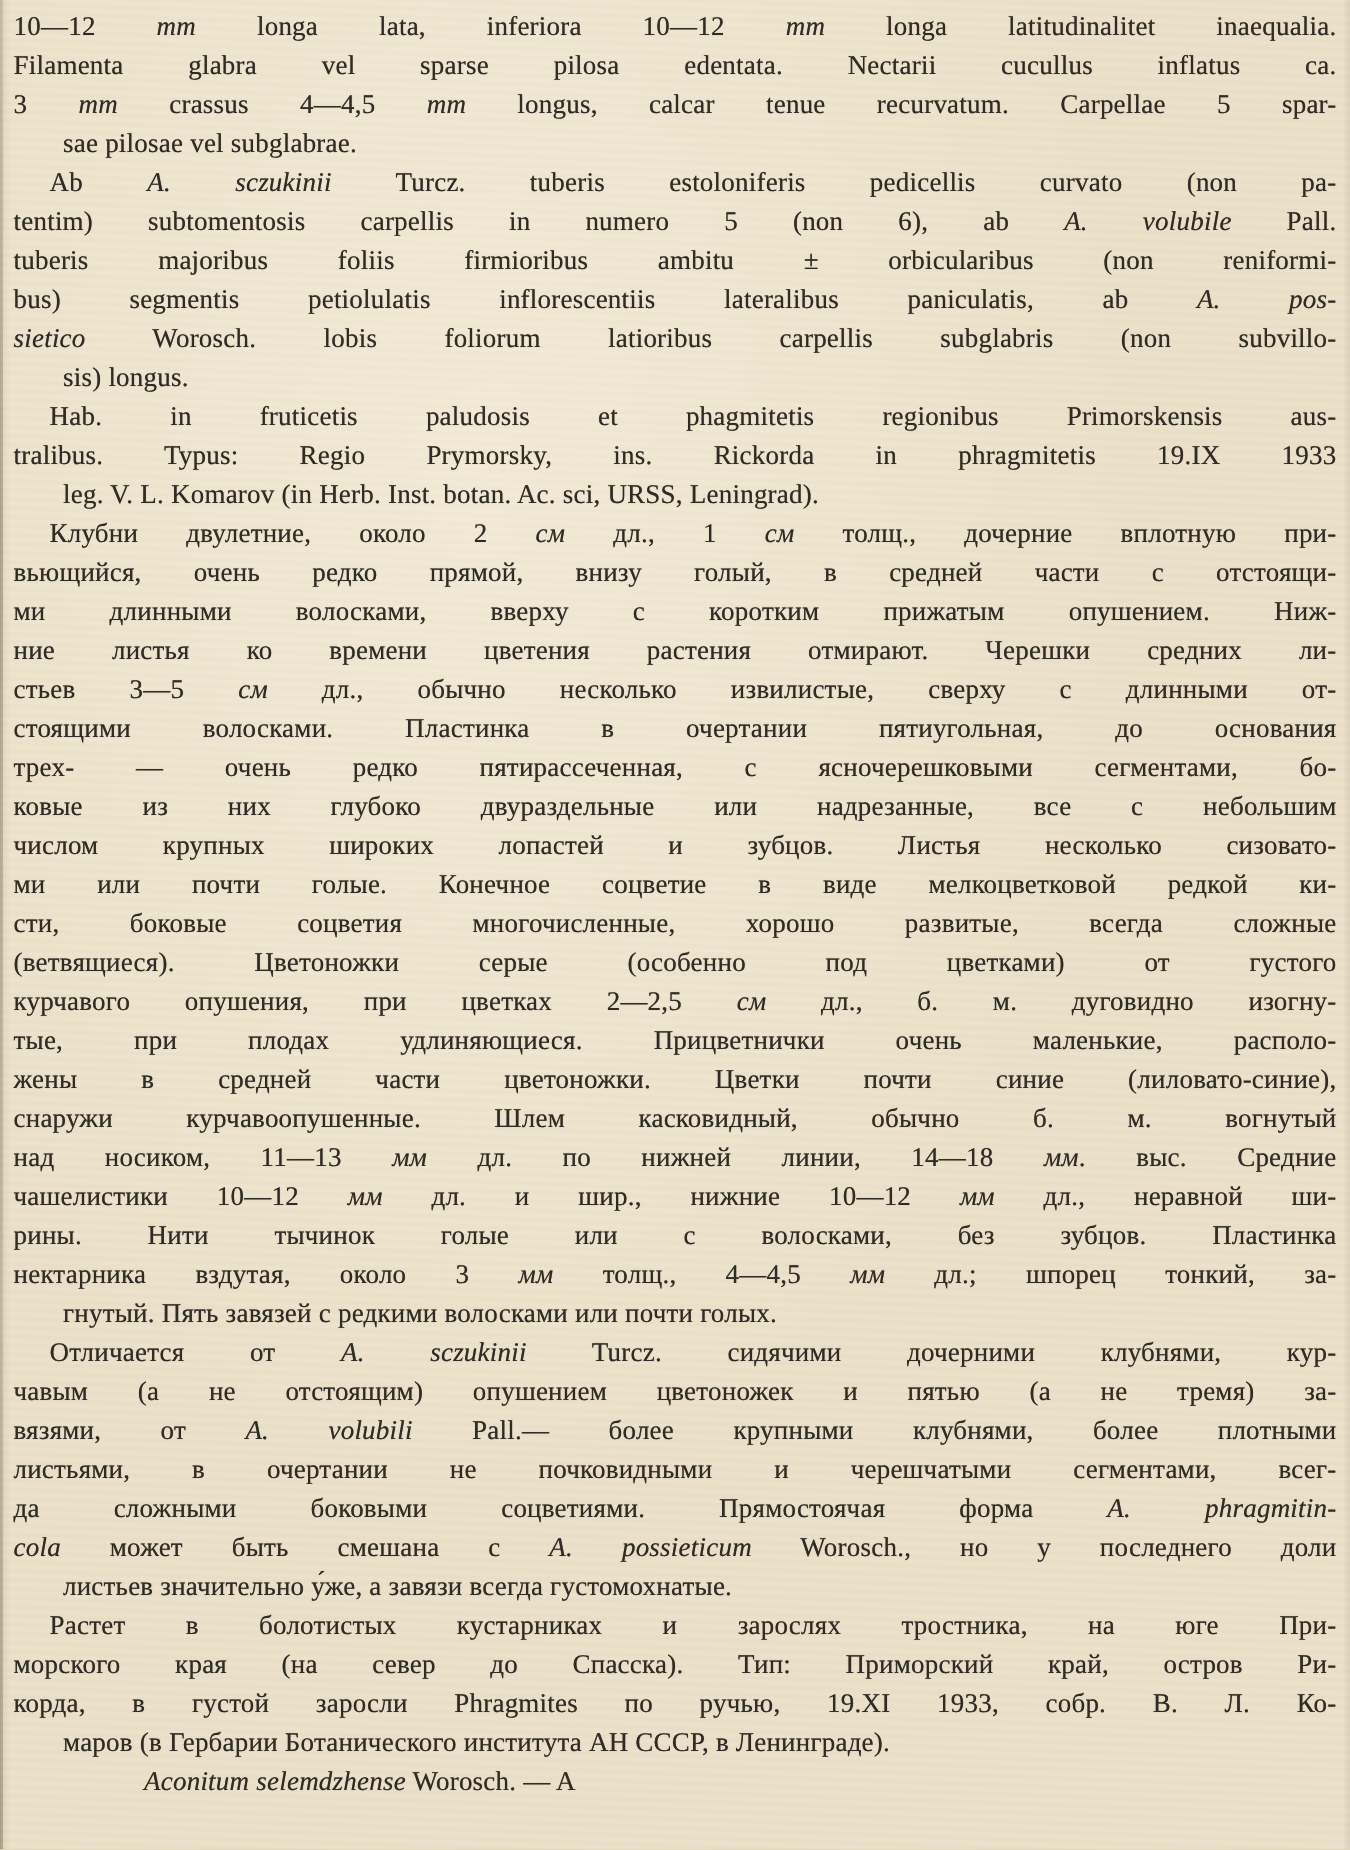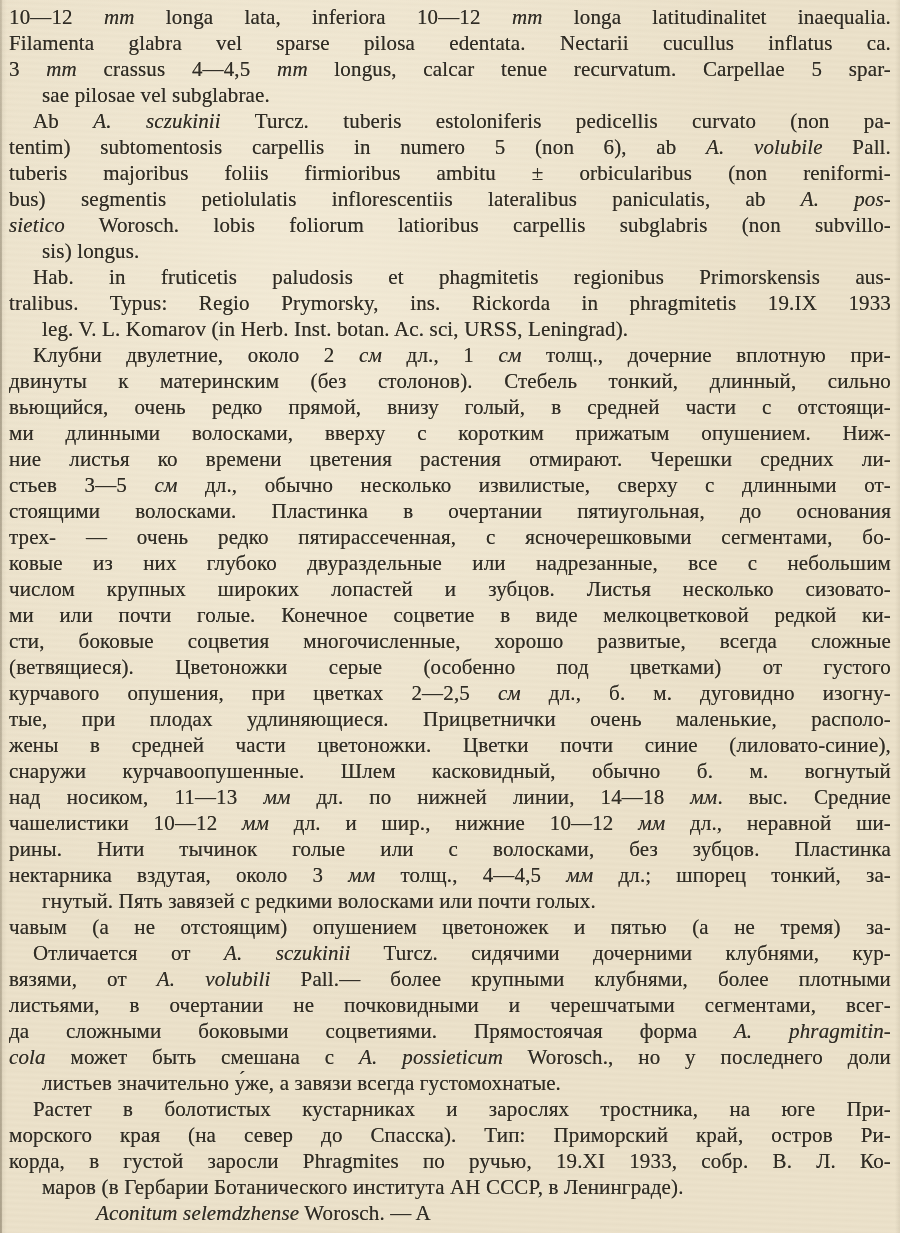--- a/index.html
+++ b/index.html
@@ -23,21 +23,21 @@
     font-family: "Liberation Serif", "DejaVu Serif", serif;
   }
   .text-block {
     position: absolute;
     left: 9px;
     top: 4px;
     width: 882px;
   }
   .paragraph { margin: 0; padding: 0; }
   .line {
-    font-size: 21px;
+    font-size: 18px;
     line-height: 26px;
     height: 26px;
     letter-spacing: 0.15px;
     text-align: justify;
     text-align-last: justify;
     white-space: nowrap;
     overflow: visible;
     text-shadow: 0 0 0.45px rgba(44,40,32,0.65);
   }
   
@@ -74,21 +74,20 @@
         <div class="line"><span class="it">sietico</span><span> Worosch. lobis foliorum latioribus carpellis subglabris (non subvillo-</span></div>
         <div class="line last"><span>sis) longus.</span></div>
       </div>
       <div class="paragraph">
         <div class="line indent"><span>Hab. in fruticetis paludosis et phagmitetis regionibus Primorskensis aus-</span></div>
         <div class="line"><span>tralibus. Typus: Regio Prymorsky, ins. Rickorda in phragmitetis 19.IX 1933</span></div>
         <div class="line last"><span>leg. V. L. Komarov (in Herb. Inst. botan. Ac. sci, URSS, Leningrad).</span></div>
       </div>
       <div class="paragraph">
         <div class="line indent"><span>Клубни двулетние, около 2 </span><span class="it">см</span><span> дл., 1 </span><span class="it">см</span><span> толщ., дочерние вплотную при-</span></div>
-        <div class="line"><span>двинуты к материнским (без столонов). Стебель тонкий, длинный, сильно</span></div>
         <div class="line"><span>вьющийся, очень редко прямой, внизу голый, в средней части с отстоящи-</span></div>
         <div class="line"><span>ми длинными волосками, вверху с коротким прижатым опушением. Ниж-</span></div>
         <div class="line"><span>ние листья ко времени цветения растения отмирают. Черешки средних ли-</span></div>
         <div class="line"><span>стьев 3—5 </span><span class="it">см</span><span> дл., обычно несколько извилистые, сверху с длинными от-</span></div>
         <div class="line"><span>стоящими волосками. Пластинка в очертании пятиугольная, до основания</span></div>
         <div class="line"><span>трех- — очень редко пятирассеченная, с ясночерешковыми сегментами, бо-</span></div>
         <div class="line"><span>ковые из них глубоко двураздельные или надрезанные, все с небольшим</span></div>
         <div class="line"><span>числом крупных широких лопастей и зубцов. Листья несколько сизовато-</span></div>
         <div class="line"><span>ми или почти голые. Конечное соцветие в виде мелкоцветковой редкой ки-</span></div>
         <div class="line"><span>сти, боковые соцветия многочисленные, хорошо развитые, всегда сложные</span></div>
@@ -97,22 +96,22 @@
         <div class="line"><span>тые, при плодах удлиняющиеся. Прицветнички очень маленькие, располо-</span></div>
         <div class="line"><span>жены в средней части цветоножки. Цветки почти синие (лиловато-синие),</span></div>
         <div class="line"><span>снаружи курчавоопушенные. Шлем касковидный, обычно б. м. вогнутый</span></div>
         <div class="line"><span>над носиком, 11—13 </span><span class="it">мм</span><span> дл. по нижней линии, 14—18 </span><span class="it">мм</span><span>. выс. Средние</span></div>
         <div class="line"><span>чашелистики 10—12 </span><span class="it">мм</span><span> дл. и шир., нижние 10—12 </span><span class="it">мм</span><span> дл., неравной ши-</span></div>
         <div class="line"><span>рины. Нити тычинок голые или с волосками, без зубцов. Пластинка</span></div>
         <div class="line"><span>нектарника вздутая, около 3 </span><span class="it">мм</span><span> толщ., 4—4,5 </span><span class="it">мм</span><span> дл.; шпорец тонкий, за-</span></div>
         <div class="line last"><span>гнутый. Пять завязей с редкими волосками или почти голых.</span></div>
       </div>
       <div class="paragraph">
+        <div class="line indent"><span>Отличается от </span><span class="it">A. sczukinii</span><span> Turcz. сидячими дочерними клубнями, кур-</span></div>
         <div class="line"><span>чавым (а не отстоящим) опушением цветоножек и пятью (а не тремя) за-</span></div>
-        <div class="line indent"><span>Отличается от </span><span class="it">A. sczukinii</span><span> Turcz. сидячими дочерними клубнями, кур-</span></div>
         <div class="line"><span>вязями, от </span><span class="it">A. volubili</span><span> Pall.— более крупными клубнями, более плотными</span></div>
         <div class="line"><span>листьями, в очертании не почковидными и черешчатыми сегментами, всег-</span></div>
         <div class="line"><span>да сложными боковыми соцветиями. Прямостоячая форма </span><span class="it">A. phragmitin-</span></div>
         <div class="line"><span class="it">cola</span><span> может быть смешана с </span><span class="it">A. possieticum</span><span> Worosch., но у последнего доли</span></div>
         <div class="line last"><span>листьев значительно у́же, а завязи всегда густомохнатые.</span></div>
       </div>
       <div class="paragraph">
         <div class="line indent"><span>Растет в болотистых кустарниках и зарослях тростника, на юге При-</span></div>
         <div class="line"><span>морского края (на север до Спасска). Тип: Приморский край, остров Ри-</span></div>
         <div class="line"><span>корда, в густой заросли Phragmites по ручью, 19.XI 1933, собр. В. Л. Ко-</span></div>

